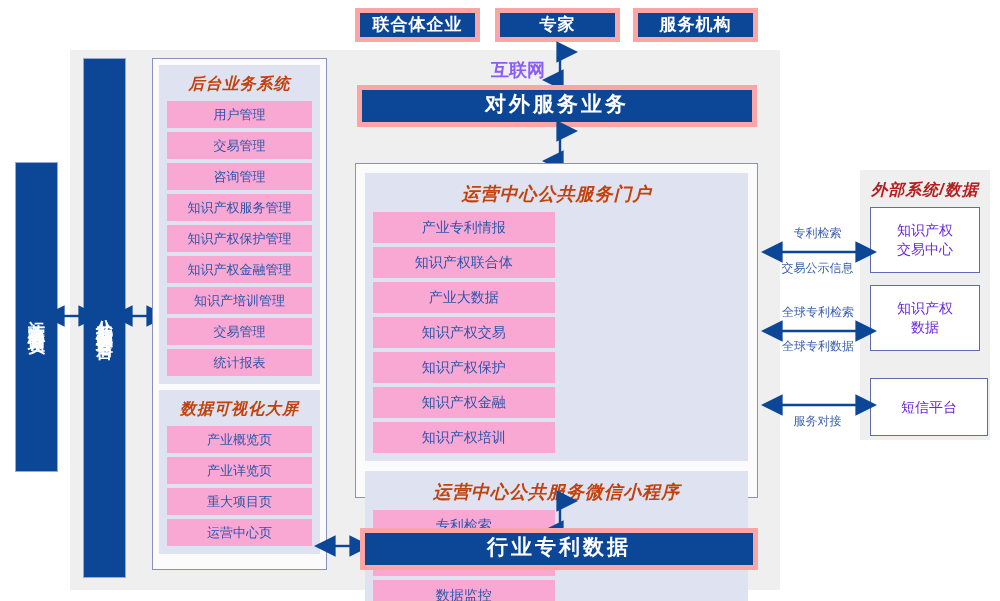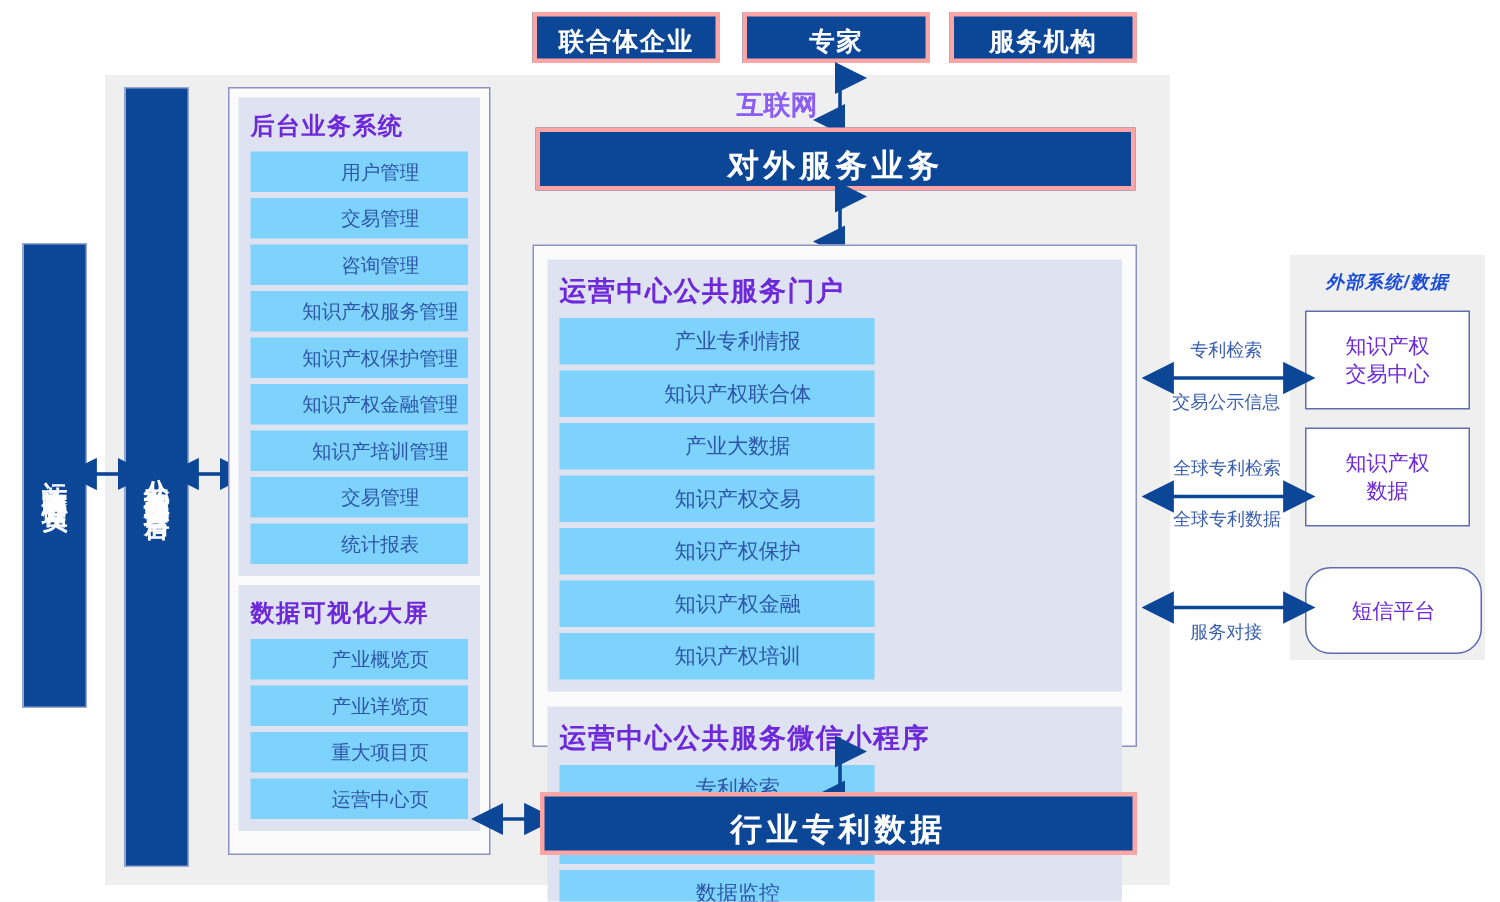--- a/index.html
+++ b/index.html
@@ -11,24 +11,24 @@
   }
   #root{position:absolute;left:0;top:0;width:1000px;height:601px;}
 
   .abs{position:absolute;box-sizing:border-box;}
 
   
   .darkbar{
     background:#0c4697;
     color:#ffffff;
     font-weight:bold;
-    display:flex;align-items:flex-end;justify-content:center;
+    display:flex;align-items:flex-start;justify-content:center;
     text-align:center;
     letter-spacing:1px;
-    border:3px solid #fca5a5;
+    border:5px solid #fca5a5;
   }
 
   
   .actor{height:34px;font-size:17px;}
 
   
   .vbar{
     background:#0c4697;color:#fff;font-weight:bold;
     writing-mode:vertical-rl;text-orientation:upright;
     display:flex;align-items:center;justify-content:center;
@@ -41,42 +41,42 @@
 
   
   .white-card{background:#fbfbfc;border:1px solid #8a91c0;}
 
   
   .group{
     background:#dfe3f1;
     padding:6px 8px 8px 8px;
   }
   .group-title{
-    font-weight:bold;font-size:16px;color:#6d28d9;
+    text-align:center;font-weight:bold;font-size:16px;color:#c2410c;
+    font-style:italic;
     padding:3px 0 6px 0;letter-spacing:1px;
   }
   .item{
-    background:#7dd3fc;
+    background:#f9a8d4;
     color:#2e55a8;
     font-size:13px;
     height:27px;
     display:flex;align-items:center;justify-content:center;
     margin-bottom:4px;
     text-align:center;
     white-space:nowrap;
-    padding-left:28px;
   }
   .item:last-child{margin-bottom:0;}
 
-  .grid2{display:flex;flex-wrap:wrap;gap:4px;}
+  .grid2{display:flex;flex-wrap:wrap;gap:4px;flex-direction:column;}
   .grid2 .item{width:calc(50% - 2px);margin-bottom:0;height:31px;font-size:14px;}
 
   
   .ext-title{
-    text-align:center;font-weight:bold;font-size:12px;color:#1d4ed8;
+    text-align:center;font-weight:bold;font-size:16px;color:#b91c1c;
     font-style:italic;letter-spacing:1px;
   }
   .ext-box{
     background:#ffffff;border:1.5px solid #5f6bb0;
     display:flex;align-items:center;justify-content:center;
     text-align:center;color:#6d28d9;font-size:14px;line-height:1.35;
   }
 
   
   .arrowlabel{
@@ -255,21 +255,21 @@
     </span>
   </div>
 
   <div class="abs ext-box" style="left:870px;top:285px;width:110px;height:66px;">
     <span>
       <span>知识产权</span><br>
       <span>数据</span>
     </span>
   </div>
 
-  <div class="abs ext-box" style="left:870px;top:378px;width:118px;height:58px;border-radius:17px;">
+  <div class="abs ext-box" style="left:870px;top:378px;width:118px;height:58px;">
     <span>短信平台</span>
   </div>
 
   <div class="abs arrowlabel" style="left:775px;top:225px;width:85px;">专利检索</div>
   <svg class="abs" style="left:776px;top:242px;width:86px;height:20px;" viewBox="0 0 86 20">
     <defs>
       <marker id="g1l" markerWidth="9" markerHeight="9" refX="7.5" refY="4.5" orient="auto">
         <path d="M0,4.5 L9,0 L9,9 Z" fill="#0c4697"></path>
       </marker>
       <marker id="g1r" markerWidth="9" markerHeight="9" refX="1.5" refY="4.5" orient="auto">

